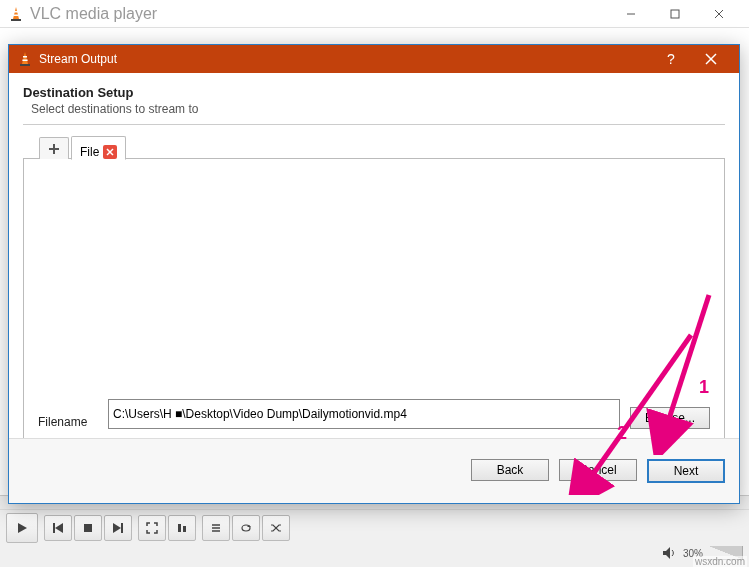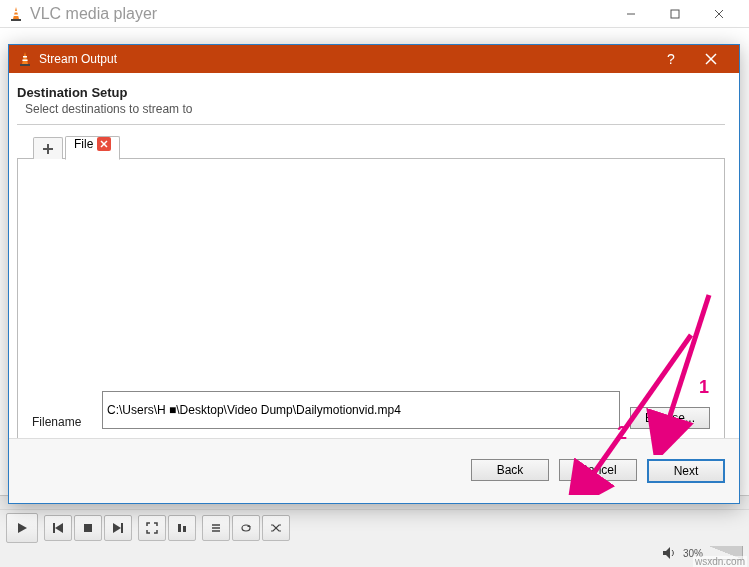--- a/index.html
+++ b/index.html
@@ -25,38 +25,38 @@
     .vol-icon { width: 16px; height: 16px; }
     .vol-tri { width: 34px; height: 14px; background: linear-gradient(to top right, transparent 49%, #ccc 50%); border-right: 1px solid #aaa; border-bottom: 1px solid #aaa; }
     .watermark { position: absolute; right: 2px; bottom: 0; font-size: 10px; color: #999; background: rgba(255,255,255,0.6); padding: 0 2px; }
 
     
     .dialog { position: absolute; left: 8px; top: 44px; width: 732px; height: 460px; background: #fff; border: 1px solid #2b7cc4; box-shadow: 0 4px 20px rgba(0,0,0,0.3); }
     .dlg-titlebar { height: 28px; background: #c2410c; display: flex; align-items: center; padding: 0 8px; color: #fff; }
     .dlg-titlebar .cone { width: 16px; height: 16px; margin-right: 6px; }
     .dlg-titlebar .title { flex: 1; font-size: 12px; }
     .dlg-titlebar .tb-btn { width: 40px; height: 28px; display: flex; align-items: center; justify-content: center; color: #fff; font-size: 14px; }
-    .dlg-body { padding: 12px 14px 0 8px; }
+    .dlg-body { padding: 12px 14px 0 14px; }
     .hdr-title { font-weight: bold; font-size: 13px; color: #222; }
     .hdr-sub { color: #555; padding: 2px 0 8px 8px; font-size: 12px; }
     .hdr-line { border: none; border-top: 1px solid #ccc; margin-bottom: 10px; }
 
     .tab-area { position: relative; height: 310px; }
     .tabstrip { display: flex; align-items: flex-end; height: 24px; position: relative; z-index: 2; padding-left: 16px; }
     .tabbtn { width: 30px; height: 22px; border: 1px solid #bbb; border-bottom: none; background: #f6f6f6; display: flex; align-items: center; justify-content: center; margin-right: 2px; border-radius: 2px 2px 0 0; }
     .tabbtn.plus svg { width: 14px; height: 14px; }
-    .tab-item { padding: 0 8px; height: 24px; border: 1px solid #bbb; border-bottom: 1px solid #fff; background: #fff; display: flex; align-items: flex-start; gap: 4px; border-radius: 2px 2px 0 0; position: relative; top: 1px; }
+    .tab-item { padding: 0 8px; height: 24px; border: 1px solid #bbb; border-bottom: 1px solid #fff; background: #fff; display: flex; align-items: flex-end; gap: 4px; border-radius: 2px 2px 0 0; position: relative; top: 1px; }
     .tab-close { width: 14px; height: 14px; background: #e74c3c; border-radius: 2px; display: flex; align-items: center; justify-content: center; }
     .tab-close svg { width: 8px; height: 8px; }
     .tab-panel { border: 1px solid #bbb; height: 286px; margin-top: -1px; padding: 12px 14px; position: relative; }
     .module-text { color: #222; margin-top: 108px; }
 
     .filename-row { position: absolute; left: 14px; right: 14px; bottom: 14px; display: flex; align-items: flex-end; gap: 10px; }
     .filename-row label { color: #222; width: 60px; }
-    .filename-row input { flex: 1; height: 38px; border: 1px solid #888; padding: 0 4px; font-size: 12px; }
+    .filename-row input { flex: 1; height: 30px; border: 1px solid #888; padding: 0 4px; font-size: 12px; }
     .browse-btn, .dlg-btn { height: 22px; padding: 0 14px; border: 1px solid #888; background: linear-gradient(#f7f7f7,#e4e4e4); cursor: default; }
     .dlg-buttons { display: flex; gap: 10px; justify-content: flex-end; padding: 20px 14px; border-top: 1px solid #ddd; position: absolute; bottom: 0; left: 0; right: 0; background: #f7f7f7; }
     .dlg-btn { width: 78px; text-align: center; }
     .dlg-btn.primary { border: 2px solid #2b7cc4; padding: 0 13px; height: 24px; }
 
     
     .anno { position: absolute; pointer-events: none; }
     .anno-num { position: absolute; color: #e6007e; font-weight: bold; font-size: 18px; pointer-events: none; }
 
     

